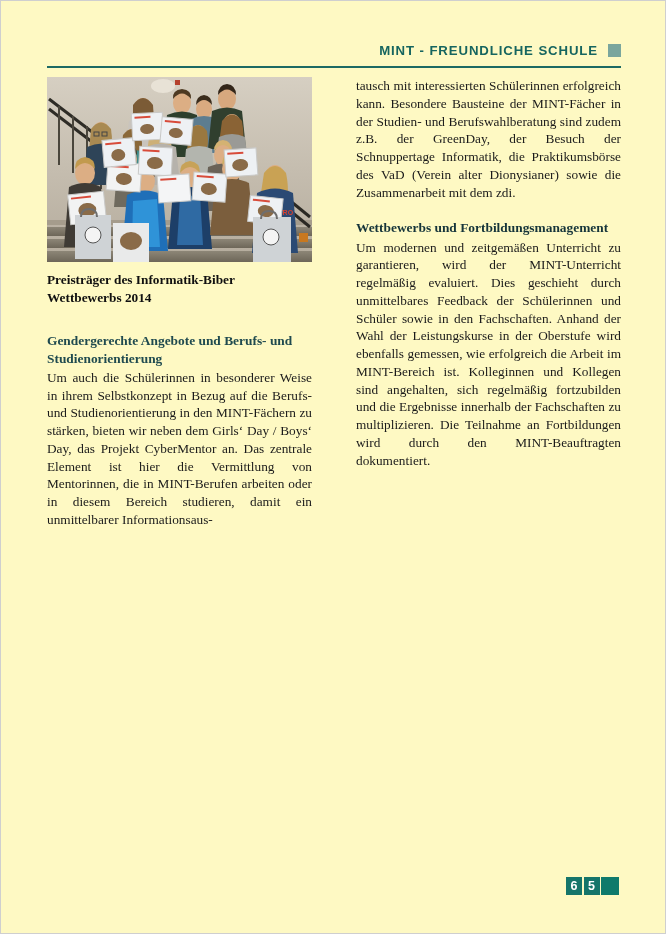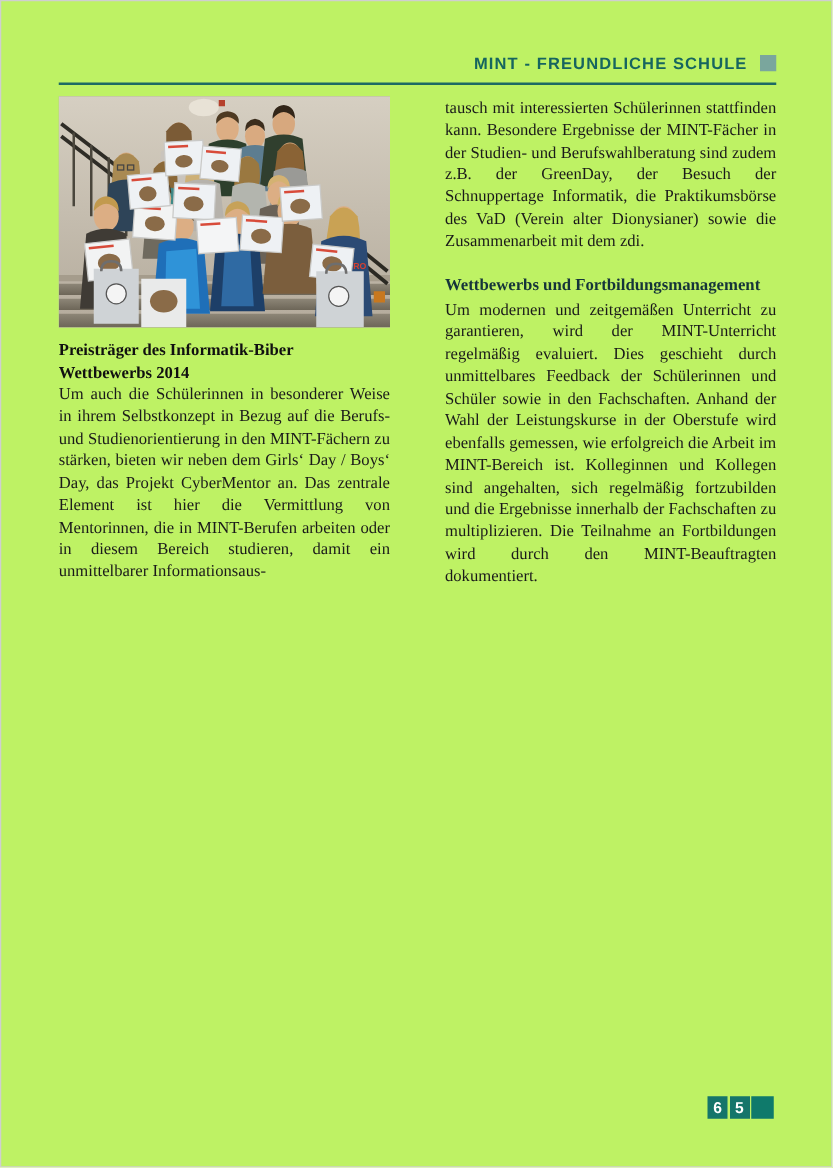--- a/index.html
+++ b/index.html
@@ -4,21 +4,21 @@
 <style>
   html, body {
     margin: 0;
     padding: 0;
     background: #ffffff;
   }
   .page {
     position: relative;
     width: 666px;
     height: 934px;
-    background: #bef264;
+    background: #fef9c3;
     box-sizing: border-box;
     border: 1px solid #cfcfcf;
     overflow: hidden;
     font-family: "Liberation Serif", "DejaVu Serif", serif;
   }
 
   
   .header {
     position: absolute;
     left: 46px;
@@ -338,27 +338,28 @@
             <path d="M214 142 q0 -8 8 -8 q8 0 8 8" fill="none" stroke="#6e6e6e" stroke-width="2"></path>
             <circle cx="224" cy="160" r="8" fill="#f4f4f4" stroke="#555"></circle>
             <rect x="66" y="146" width="36" height="39" fill="#e9eaea"></rect>
             <ellipse cx="84" cy="164" rx="11" ry="9" fill="#8a6b48"></ellipse>
           </g>
         </svg>
       </div>
 
       <div class="caption">Preisträger des Informatik-Biber Wettbewerbs 2014</div>
 
+      <h2 class="section-heading">Gendergerechte Angebote und Berufs- und Studienorientierung</h2>
 
       <p>Um auch die Schülerinnen in besonderer Weise in ihrem Selbstkonzept in Bezug auf die Berufs- und Studienorientierung in den MINT-Fächern zu stärken, bieten wir neben dem Girls‘ Day / Boys‘ Day, das Projekt CyberMentor an. Das zentrale Element ist hier die Vermittlung von Mentorinnen, die in MINT-Berufen arbeiten oder in diesem Bereich studieren, damit ein unmittelbarer Informationsaus-</p>
     </div>
 
     <div class="col right">
 
-      <p>tausch mit interessierten Schülerinnen stattfinden kann. Besondere Ergebnisse der MINT-Fächer in der Studien- und Berufswahlberatung sind zudem z.B. der GreenDay, der Besuch der Schnuppertage Informatik, die Praktikumsbörse des VaD (Verein alter Dionysianer) sowie die Zusammenarbeit mit dem zdi.</p>
+      <p>tausch mit interessierten Schülerinnen erfolgreich kann. Besondere Bausteine der MINT-Fächer in der Studien- und Berufswahlberatung sind zudem z.B. der GreenDay, der Besuch der Schnuppertage Informatik, die Praktikumsbörse des VaD (Verein alter Dionysianer) sowie die Zusammenarbeit mit dem zdi.</p>
 
       <h2 class="section-heading dark">Wettbewerbs und Fortbildungsmanagement</h2>
 
       <p>Um modernen und zeitgemäßen Unterricht zu garantieren, wird der MINT-Unterricht regelmäßig evaluiert. Dies geschieht durch unmittelbares Feedback der Schülerinnen und Schüler sowie in den Fachschaften. Anhand der Wahl der Leistungskurse in der Oberstufe wird ebenfalls gemessen, wie erfolgreich die Arbeit im MINT-Bereich ist. Kolleginnen und Kollegen sind angehalten, sich regelmäßig fortzubilden und die Ergebnisse innerhalb der Fachschaften zu multiplizieren. Die Teilnahme an Fortbildungen wird durch den MINT-Beauftragten dokumentiert.</p>
     </div>
   </div>
 
   <div class="folio">
     <span class="folio-digit">6</span>
     <span class="folio-digit">5</span>

